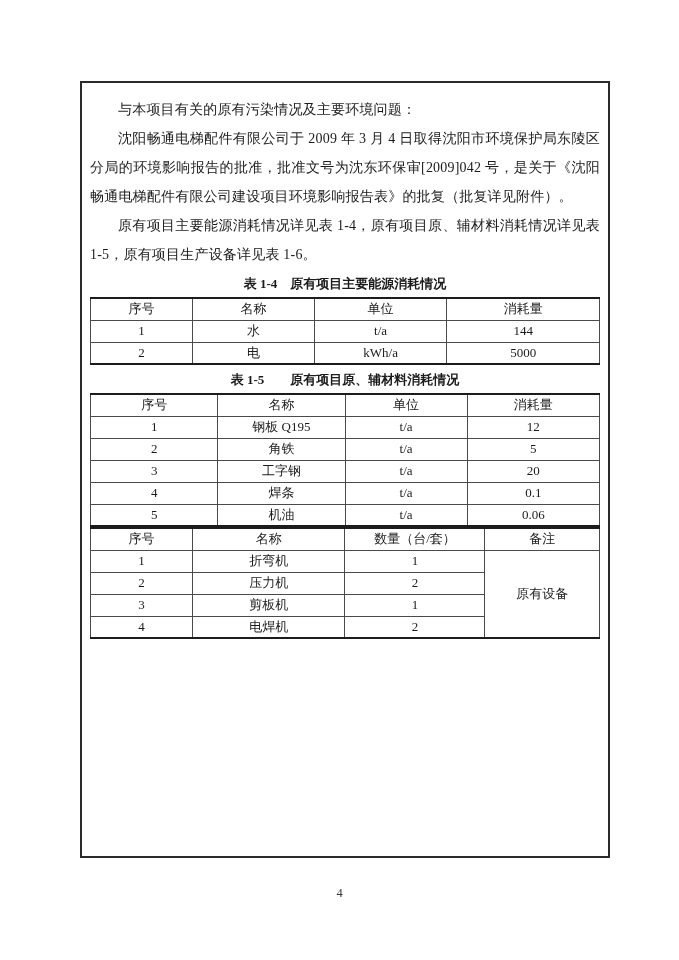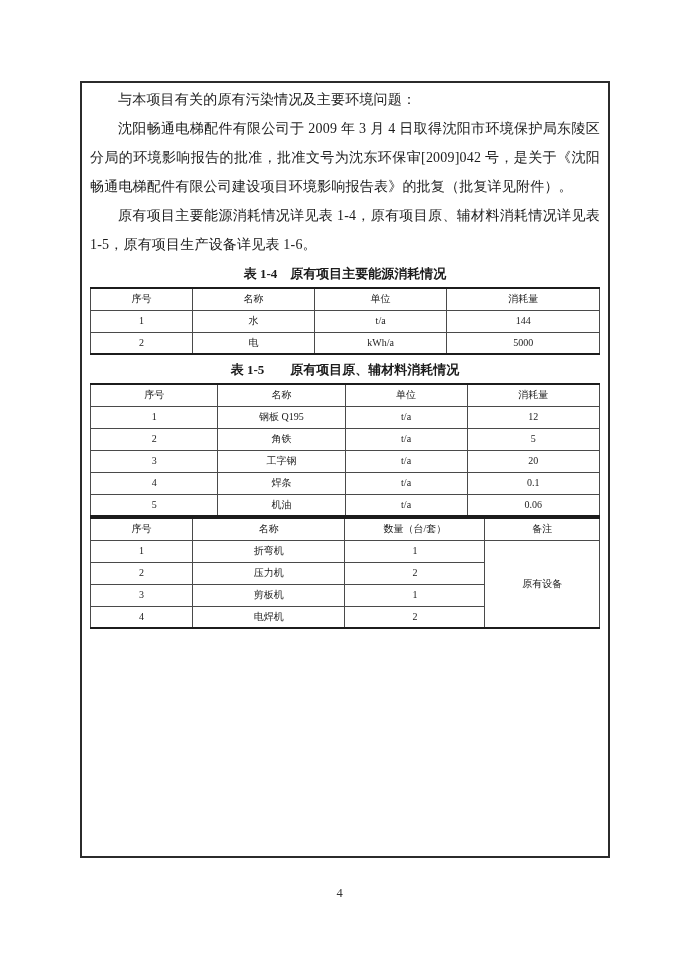--- a/index.html
+++ b/index.html
@@ -10,21 +10,21 @@
     font-family: "Liberation Serif", "DejaVu Serif", serif;
     color: #1b1b1b;
     position: relative;
   }
   .page { position: absolute; inset: 0; background: #fff; }
   .content-box {
     position: absolute;
     left: 80px; top: 81px;
     width: 530px; height: 777px;
     border: 2px solid #2b2b2b;
-    padding: 2px 8px 0 8px;
+    padding: 12px 8px 0 8px;
     overflow: hidden;
     background: #fff;
   }
   .line, .para {
     margin: 0;
     font-size: 14px;
     line-height: 29px;
     text-align: justify;
     text-indent: 2em;
     letter-spacing: 0.2px;
@@ -40,21 +40,21 @@
   table.data-table {
     width: 100%;
     border-collapse: collapse;
     table-layout: fixed;
     border-top: 2px solid #1c1c1c;
     border-bottom: 2px solid #1c1c1c;
   }
   .data-table th, .data-table td {
     border: 1px solid #4a4a4a;
     font-weight: normal;
-    font-size: 10px;
+    font-size: 13px;
     text-align: center;
     vertical-align: middle;
     height: 22px;
     padding: 0 2px;
     line-height: 1.25;
   }
   .page-number {
     position: absolute;
     left: 0; top: 886px;
     width: 100%;

